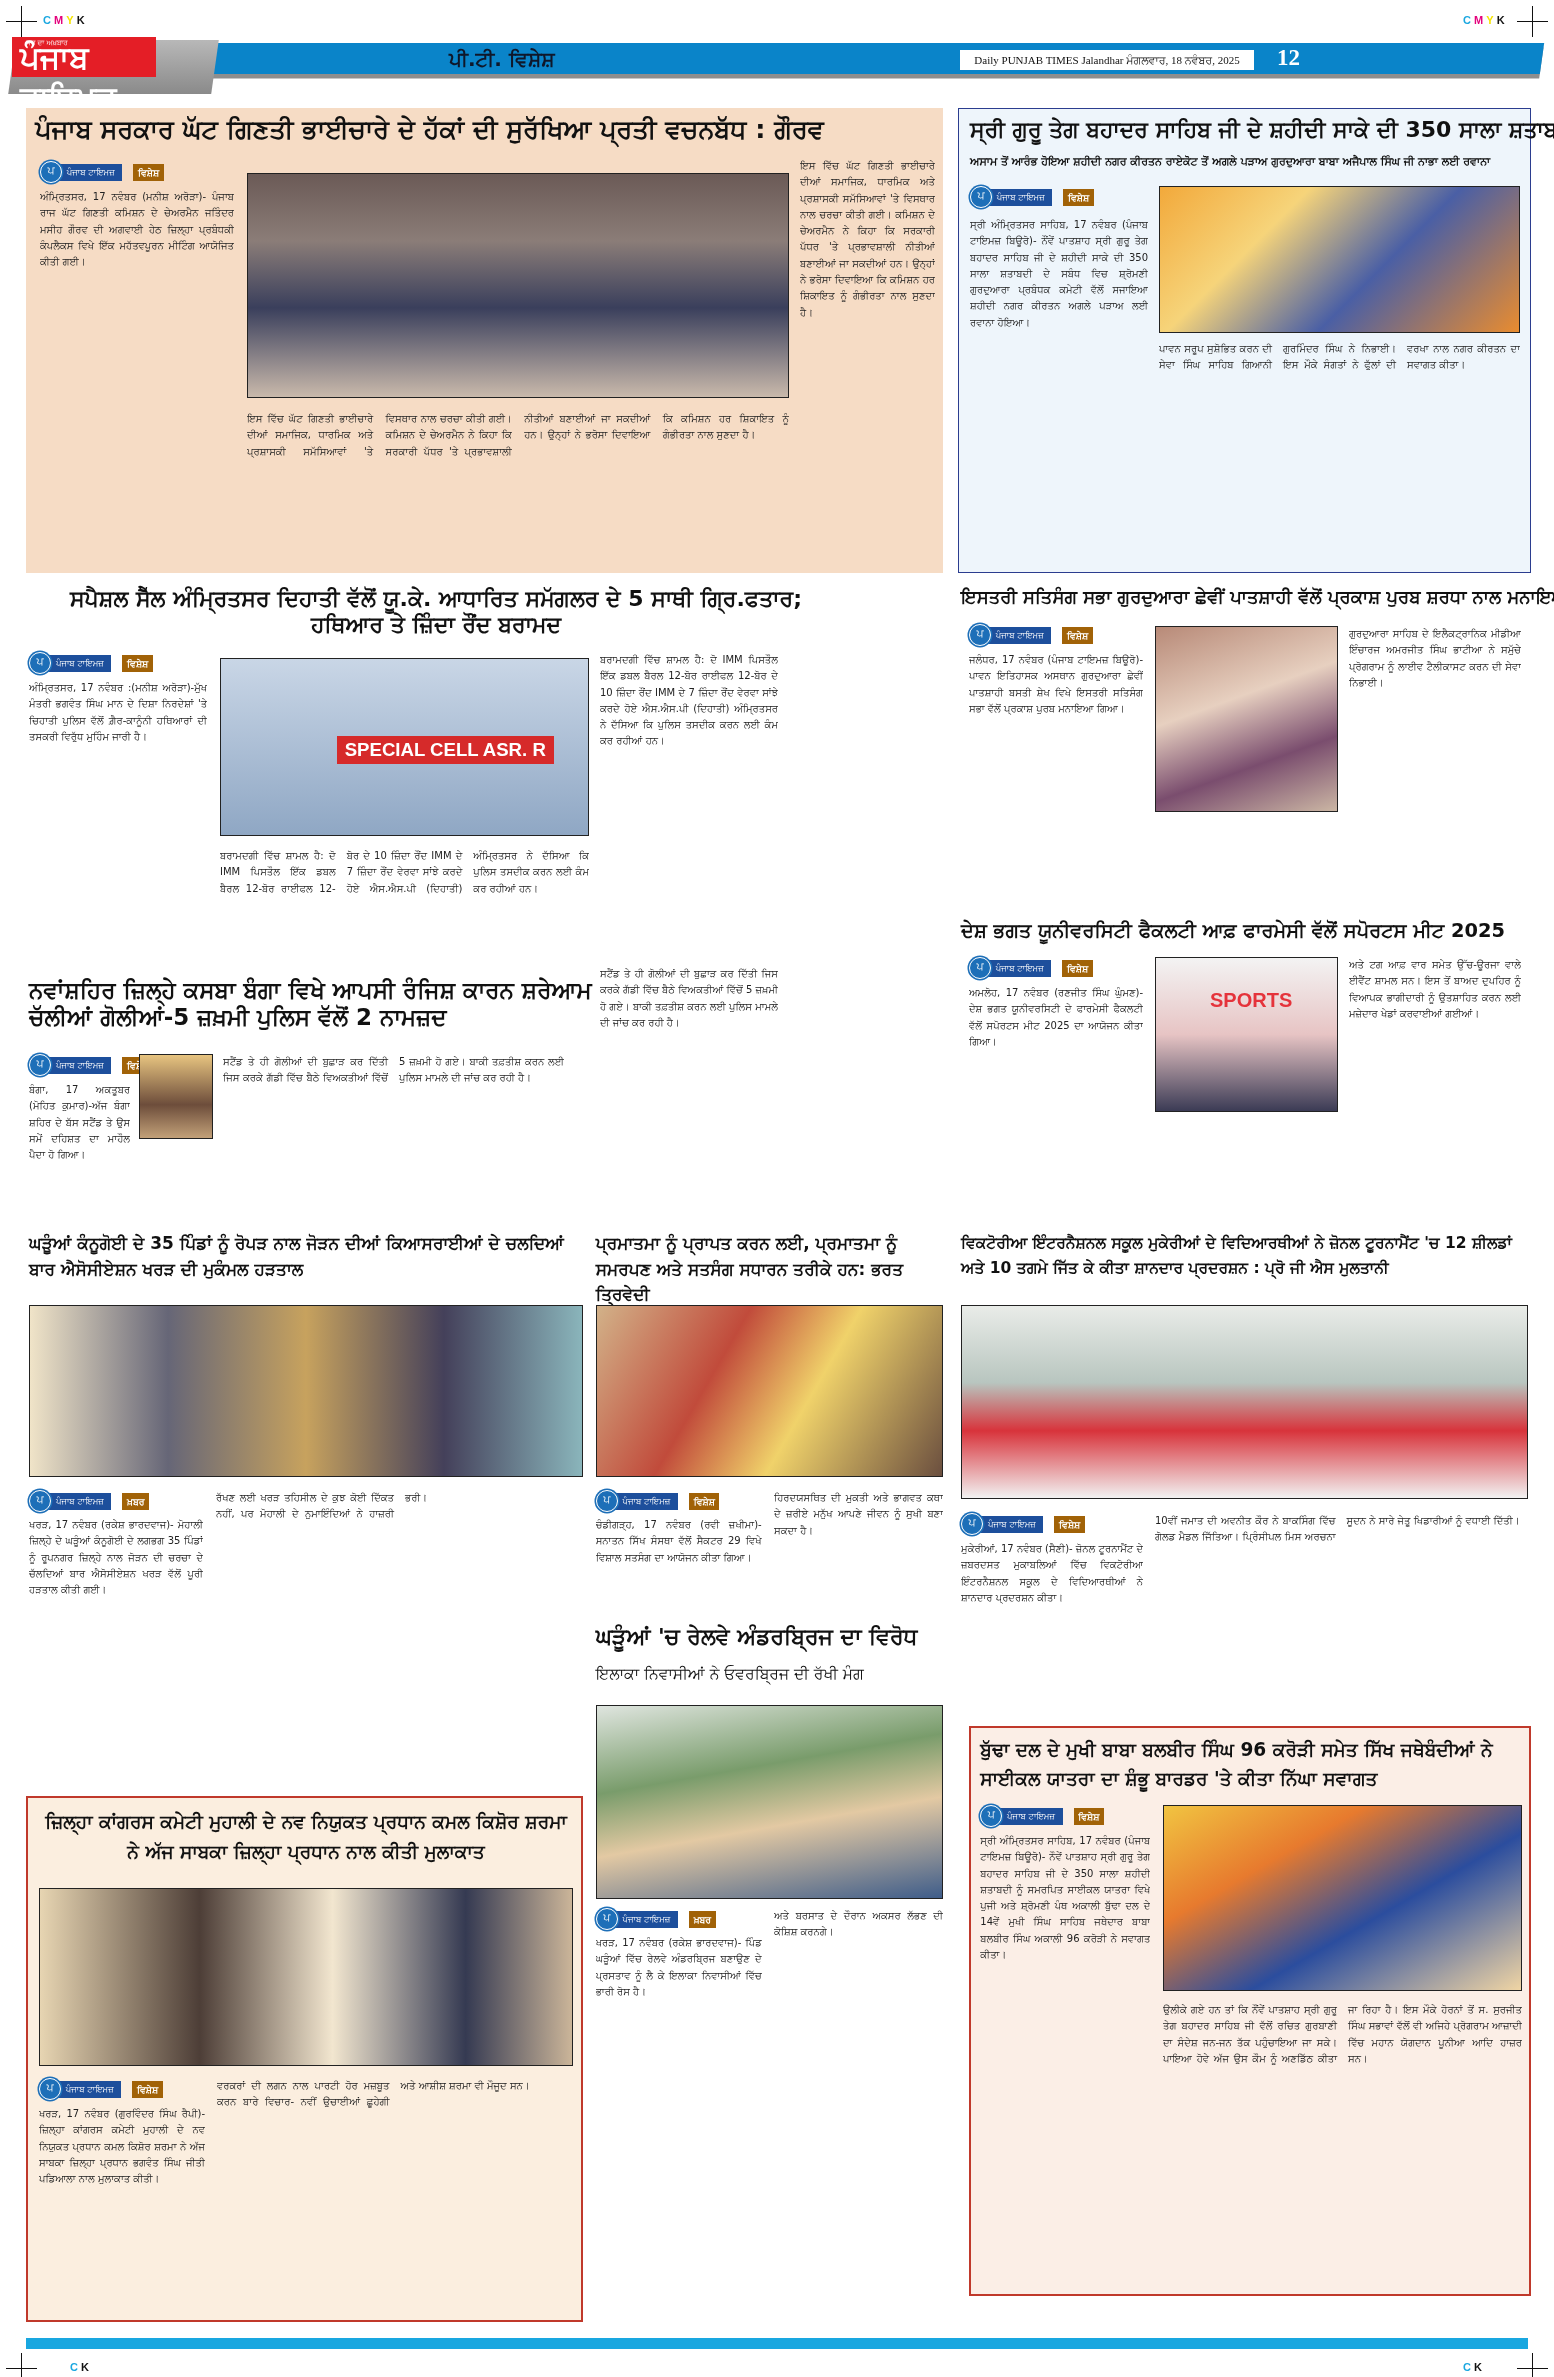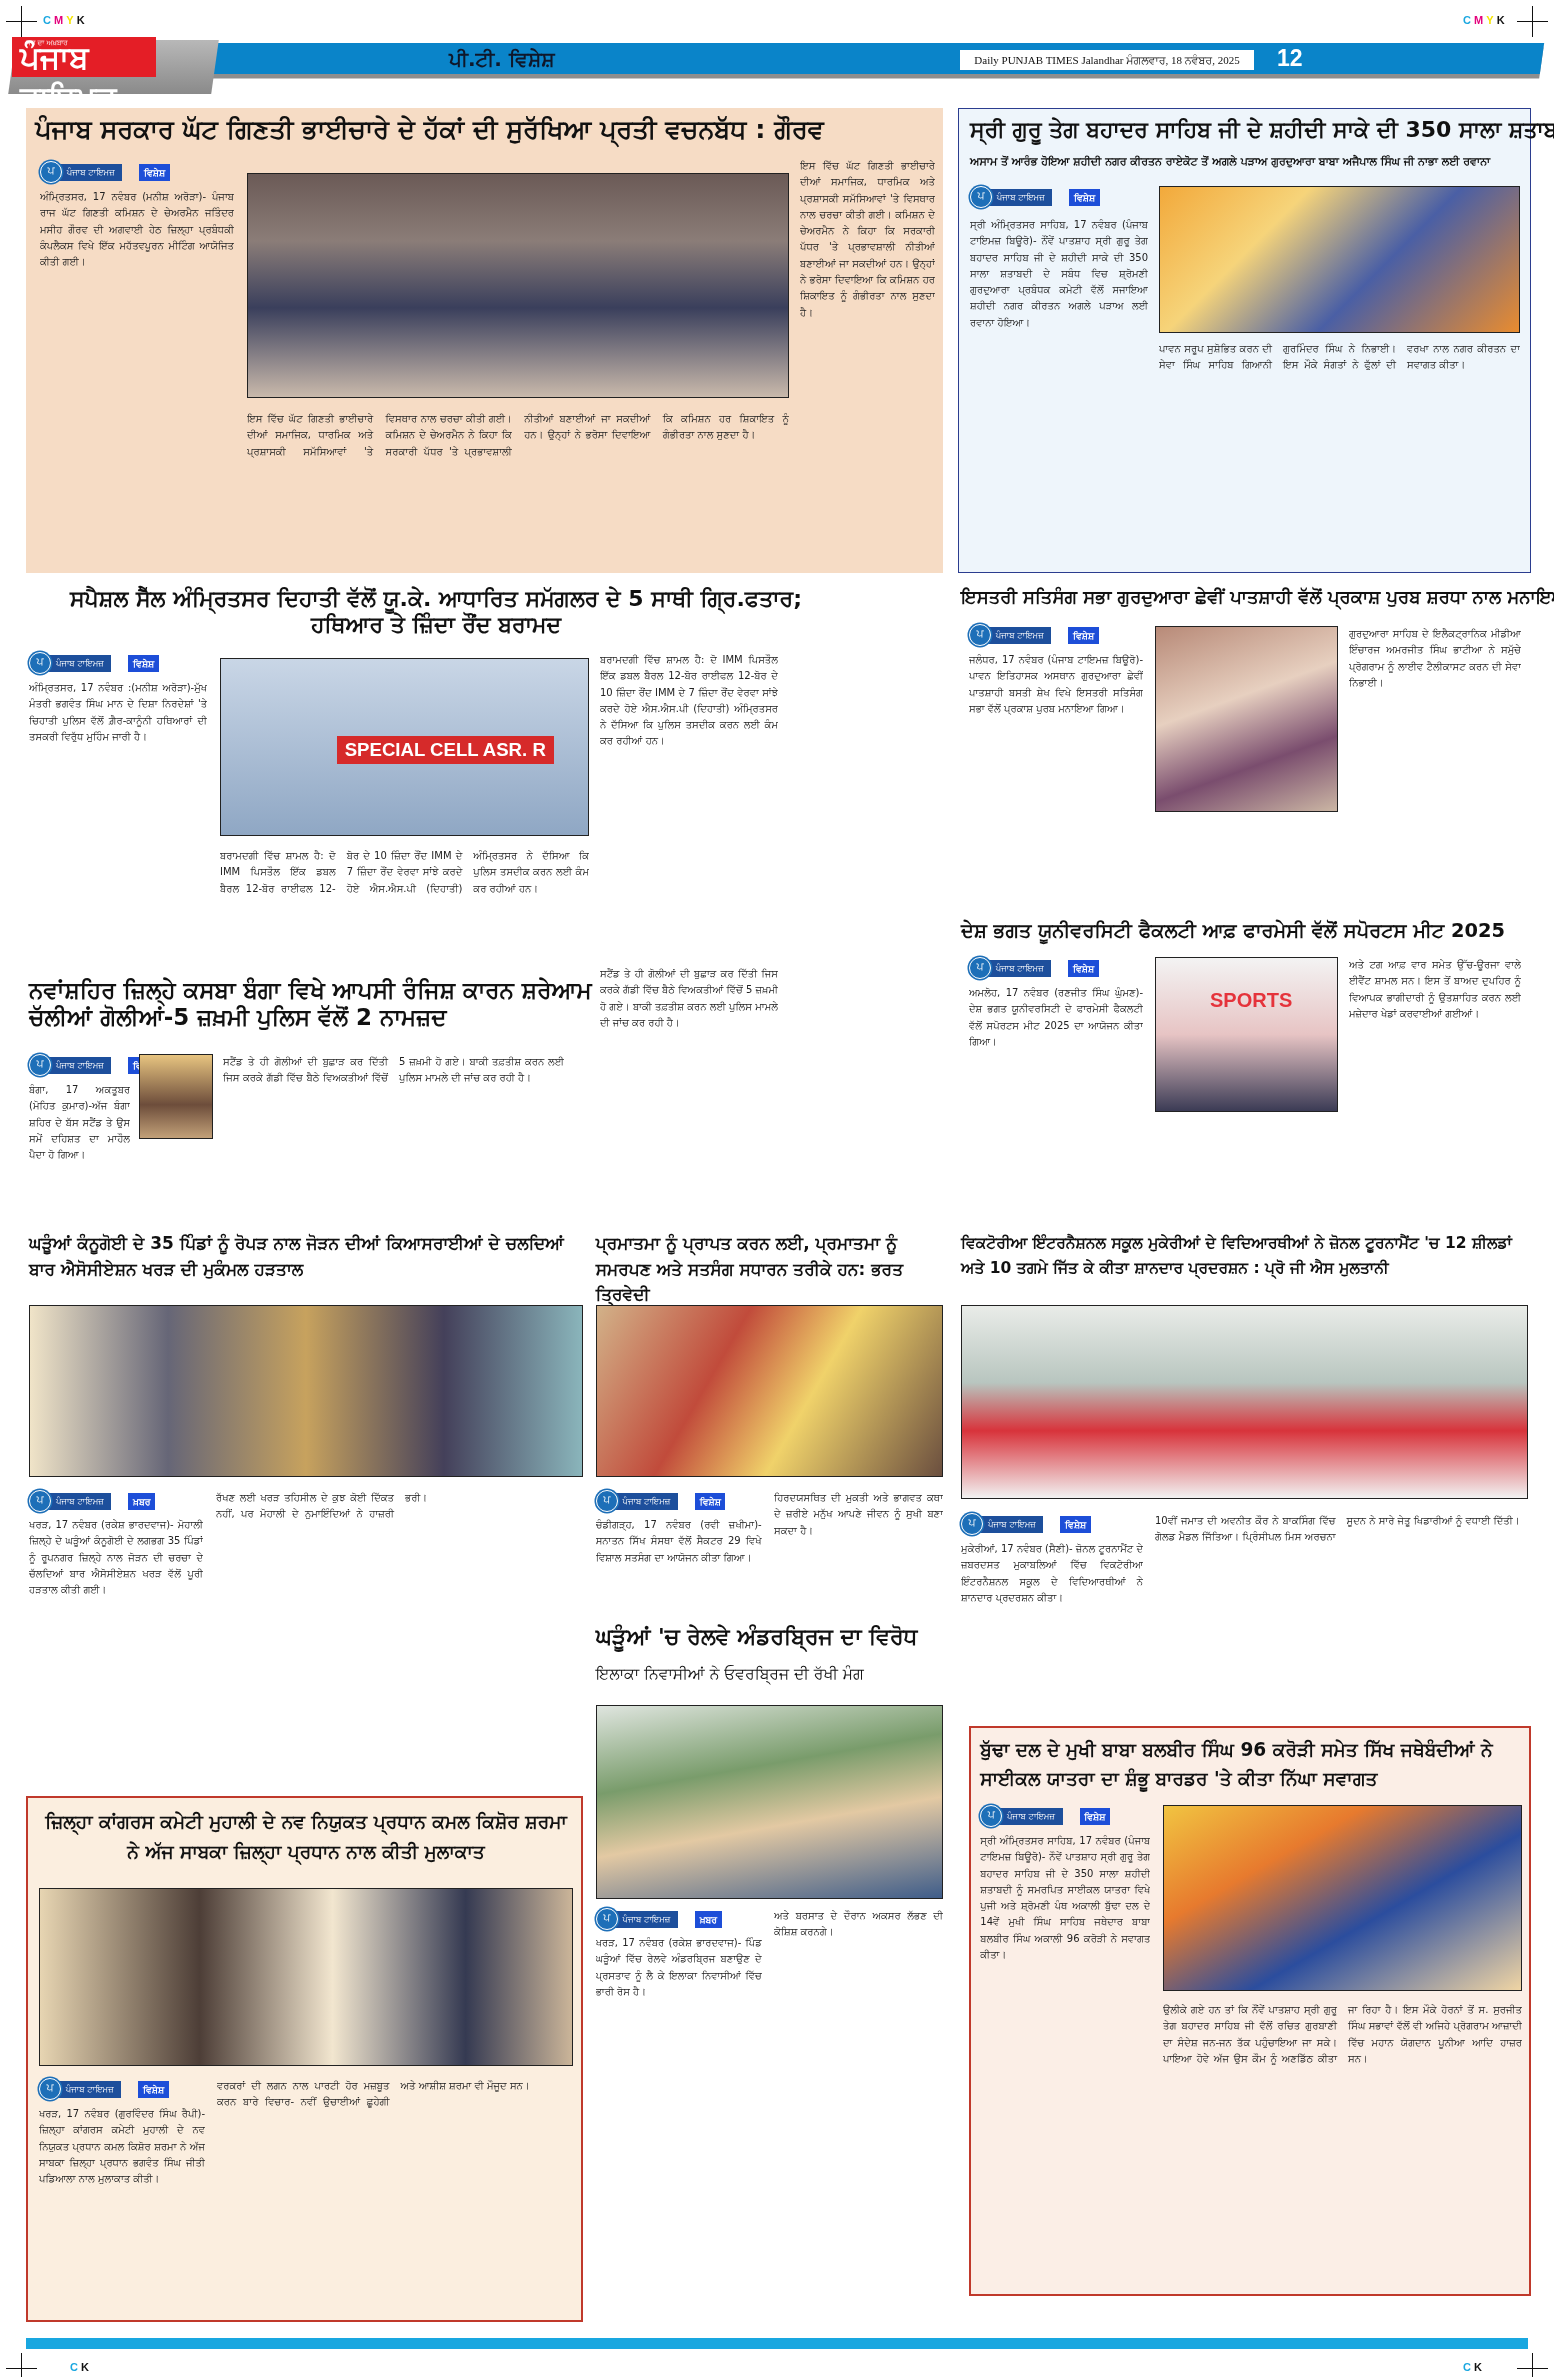--- a/index.html
+++ b/index.html
@@ -11,30 +11,30 @@
 .reg{width:31px;height:31px}
 .reg:before{content:"";position:absolute;left:0;top:14.7px;width:31px;height:1.5px;background:#111}
 .reg:after{content:"";position:absolute;left:14.7px;top:0;width:1.5px;height:31px;background:#111}
 
 .mast-grey{left:12.4px;top:40px;width:203px;height:54px;background:linear-gradient(#b8b8b8,#8a8a8a);transform:skewX(-8deg)}
 .mast-red{left:12.4px;top:37px;width:144px;height:40px;background:#e41e26;color:#fff;font-weight:bold;font-size:31px;line-height:40px;padding-left:7.7px;font-family:"DejaVu Sans",sans-serif}
 .mast-tag{left:26px;top:39px;font-size:7px;color:#fff}
 .blue-band{left:203px;top:43px;width:1339px;height:31px;background:#0a84c9;transform:skewX(-8deg);box-shadow:0 4.6px 0 #8e8e8e}
 .section-title{left:449px;top:45px;color:#0f172a;font-size:20px;font-weight:bold;line-height:28px}
 .dateline{left:960px;top:50px;width:294px;height:20px;background:#fff;font-family:"Liberation Serif",serif;font-size:11px;line-height:20px;text-align:center;color:#111}
-.page-num{left:1277px;top:45px;color:#fff;font-size:23px;font-weight:bold;font-family:Liberation Sans, sans-serif}
+.page-num{left:1277px;top:45px;color:#fff;font-size:23px;font-weight:bold;font-family:Liberation Serif, serif}
 
 .headline{font-weight:bold;color:#111;line-height:1.18}
 .subhead{color:#111;line-height:1.3}
 .text{font-size:10px;line-height:16.3px;color:#222;text-align:justify;overflow:hidden}
 .photo{overflow:hidden;border:1.5px solid #222}
 .byline{height:22px;display:flex;align-items:center}
 .byline .logo{width:22px;height:22px;border-radius:50%;background:#1d6fb8;border:1.5px solid #fff;box-shadow:0 0 0 1.5px #1d6fb8;color:#fff;font-size:11px;text-align:center;line-height:18.6px;z-index:2}
 .byline .brand{background:#1d4f9c;color:#fff;font-size:8.5px;height:17px;line-height:17px;padding:0 7.7px 0 11px;margin-left:-6.2px}
-.byline .tag{background:#1d4ed8;color:#fff;font-size:9.3px;height:17px;line-height:17px;padding:0 4.6px;margin-left:17px;font-weight:bold}
+.byline .tag{background:#a16207;color:#fff;font-size:9.3px;height:17px;line-height:17px;padding:0 4.6px;margin-left:11px;font-weight:bold}
 .box-peach{background:#f6dcc5}
 .box-blue{background:#eef5fb;border:1.5px solid #2b3d8f}
 .box-red{border:2.3px solid #c0392b;background:#fbeee6}
 .foot-band{left:26px;top:2338px;width:1502px;height:11px;background:#19a7e0}
 </style>
 </head>
 <body>
 
 <div class="abs reg" style="left:6.2px;top:6.2px"></div>
 <div class="abs cmyk" style="left:43px;top:14px"><span class="c">C</span><span class="m">M</span><span class="y">Y</span><span class="k">K</span></div>

